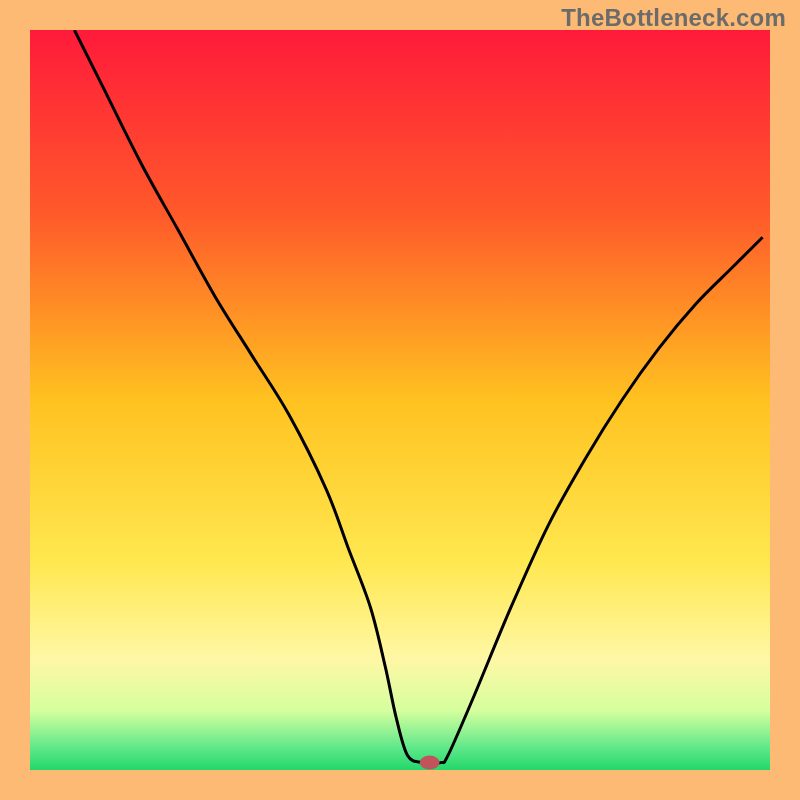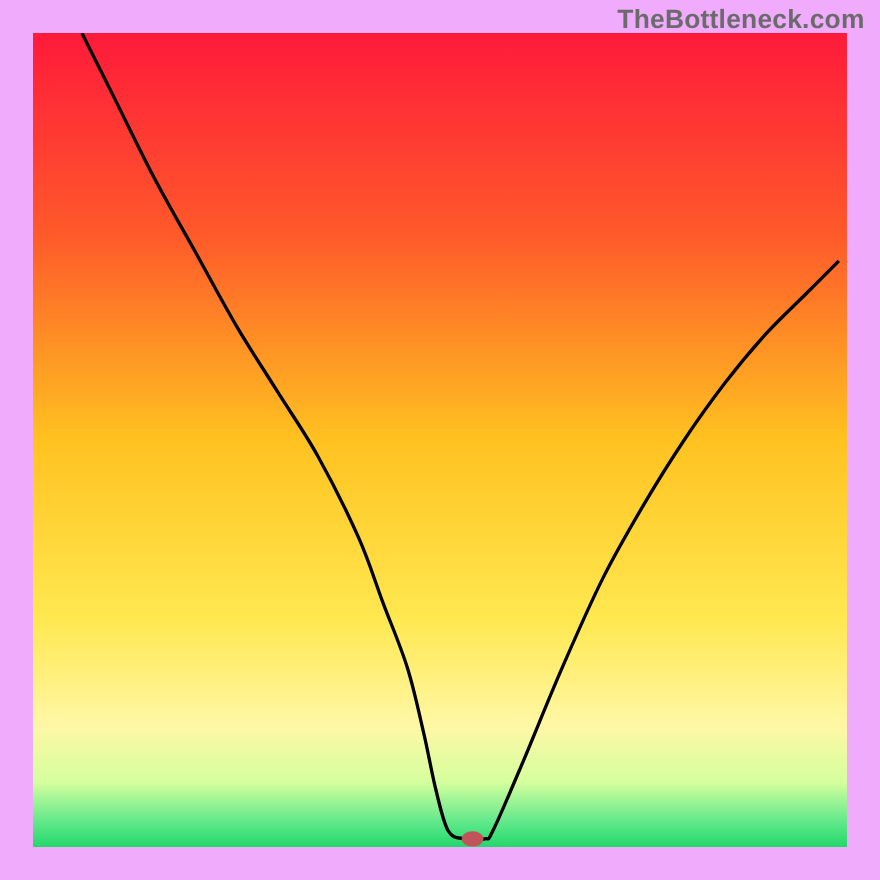--- a/index.html
+++ b/index.html
@@ -7,21 +7,21 @@
     padding: 0;
     background: #000;
     width: 800px;
     height: 800px;
     overflow: hidden;
   }
   .container {
     position: relative;
     width: 800px;
     height: 800px;
-    background: #f0abfc;
+    background: #fdba74;
   }
   .watermark {
     position: absolute;
     top: 4px;
     right: 14px;
     font-family: Arial, Helvetica, sans-serif;
     font-size: 24px;
     font-weight: bold;
     color: #6b6b6b;
     letter-spacing: 0.2px;

